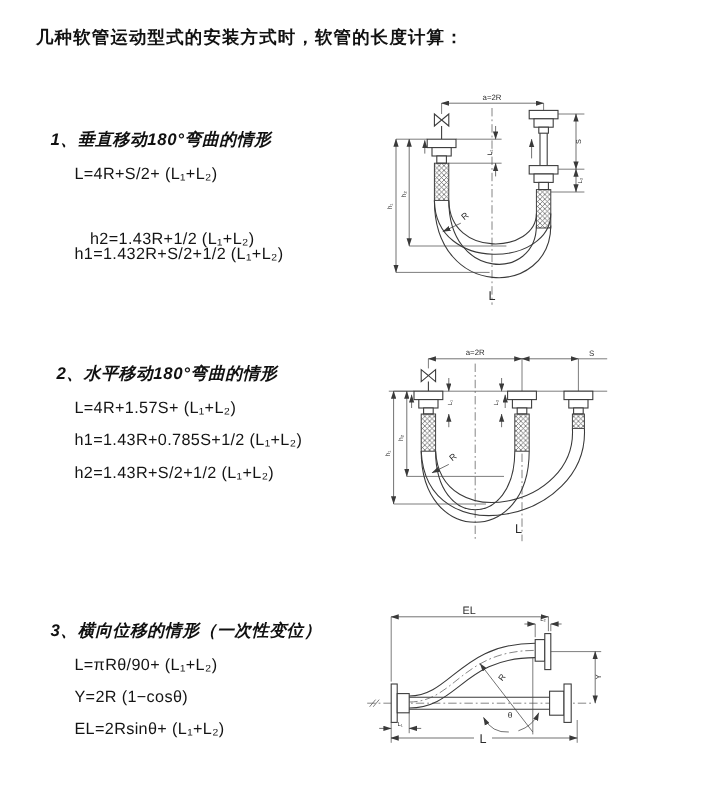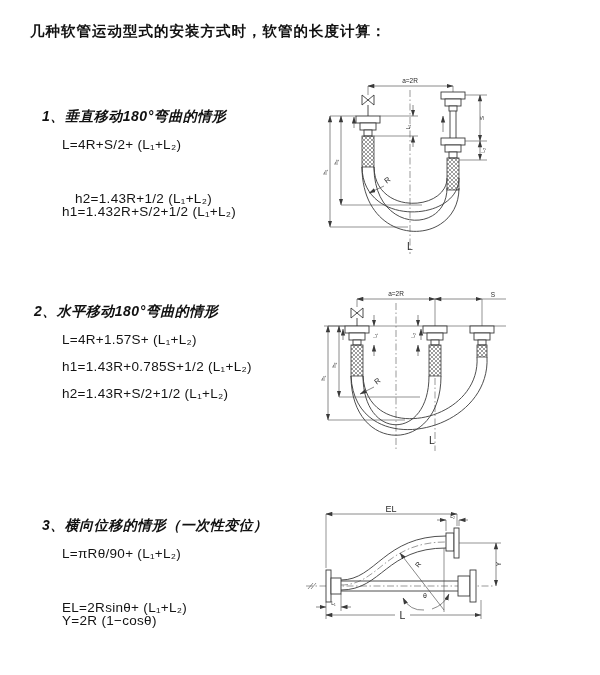--- a/index.html
+++ b/index.html
@@ -25,28 +25,28 @@
 </head>
 <body>
 
 <div class="doc-title">几种软管运动型式的安装方式时，软管的长度计算：</div>
 
 <div class="sec-heading" style="left:42px;top:108px;">1、垂直移动180°弯曲的情形</div>
 <div class="formula" style="left:62px;top:137px;">L=4R+S/2+ (L₁+L₂)</div>
 <div class="formula" style="left:62px;top:164px;margin-top:40px;">h1=1.432R+S/2+1/2 (L₁+L₂)</div>
 <div class="formula" style="left:62px;top:191px;padding-left:13px;">h2=1.43R+1/2 (L₁+L₂)</div>
 
-<div class="sec-heading" style="left:34px;top:303px;">2、水平移动180°弯曲的情形</div>
+<div class="sec-heading" style="left:47px;top:303px;">2、水平移动180°弯曲的情形</div>
 <div class="formula" style="left:62px;top:332px;">L=4R+1.57S+ (L₁+L₂)</div>
 <div class="formula" style="left:62px;top:359px;">h1=1.43R+0.785S+1/2 (L₁+L₂)</div>
 <div class="formula" style="left:62px;top:386px;">h2=1.43R+S/2+1/2 (L₁+L₂)</div>
 
 <div class="sec-heading" style="left:42px;top:517px;">3、横向位移的情形（一次性变位）</div>
 <div class="formula" style="left:62px;top:546px;">L=πRθ/90+ (L₁+L₂)</div>
-<div class="formula" style="left:62px;top:573px;margin-top:40px;">Y=2R (1−cosθ)</div>
+<div class="formula" style="left:62px;top:573px;">Y=2R (1−cosθ)</div>
 <div class="formula" style="left:62px;top:600px;">EL=2Rsinθ+ (L₁+L₂)</div>
 
 <svg class="dia" style="left:310px;top:70px;" width="290" height="190" viewBox="0 0 290 190">
   <defs>
     <marker id="aE1" markerWidth="7" markerHeight="5" refX="6.5" refY="2.2" orient="auto" markerUnits="userSpaceOnUse">
       <path d="M0,0 L6.8,2.2 L0,4.4 z" fill="#3a3a3a"></path>
       </marker>
     <marker id="aS1" markerWidth="7" markerHeight="5" refX="0.5" refY="2.2" orient="auto" markerUnits="userSpaceOnUse">
       <path d="M6.8,0 L0,2.2 L6.8,4.4 z" fill="#3a3a3a"></path>
       </marker>

